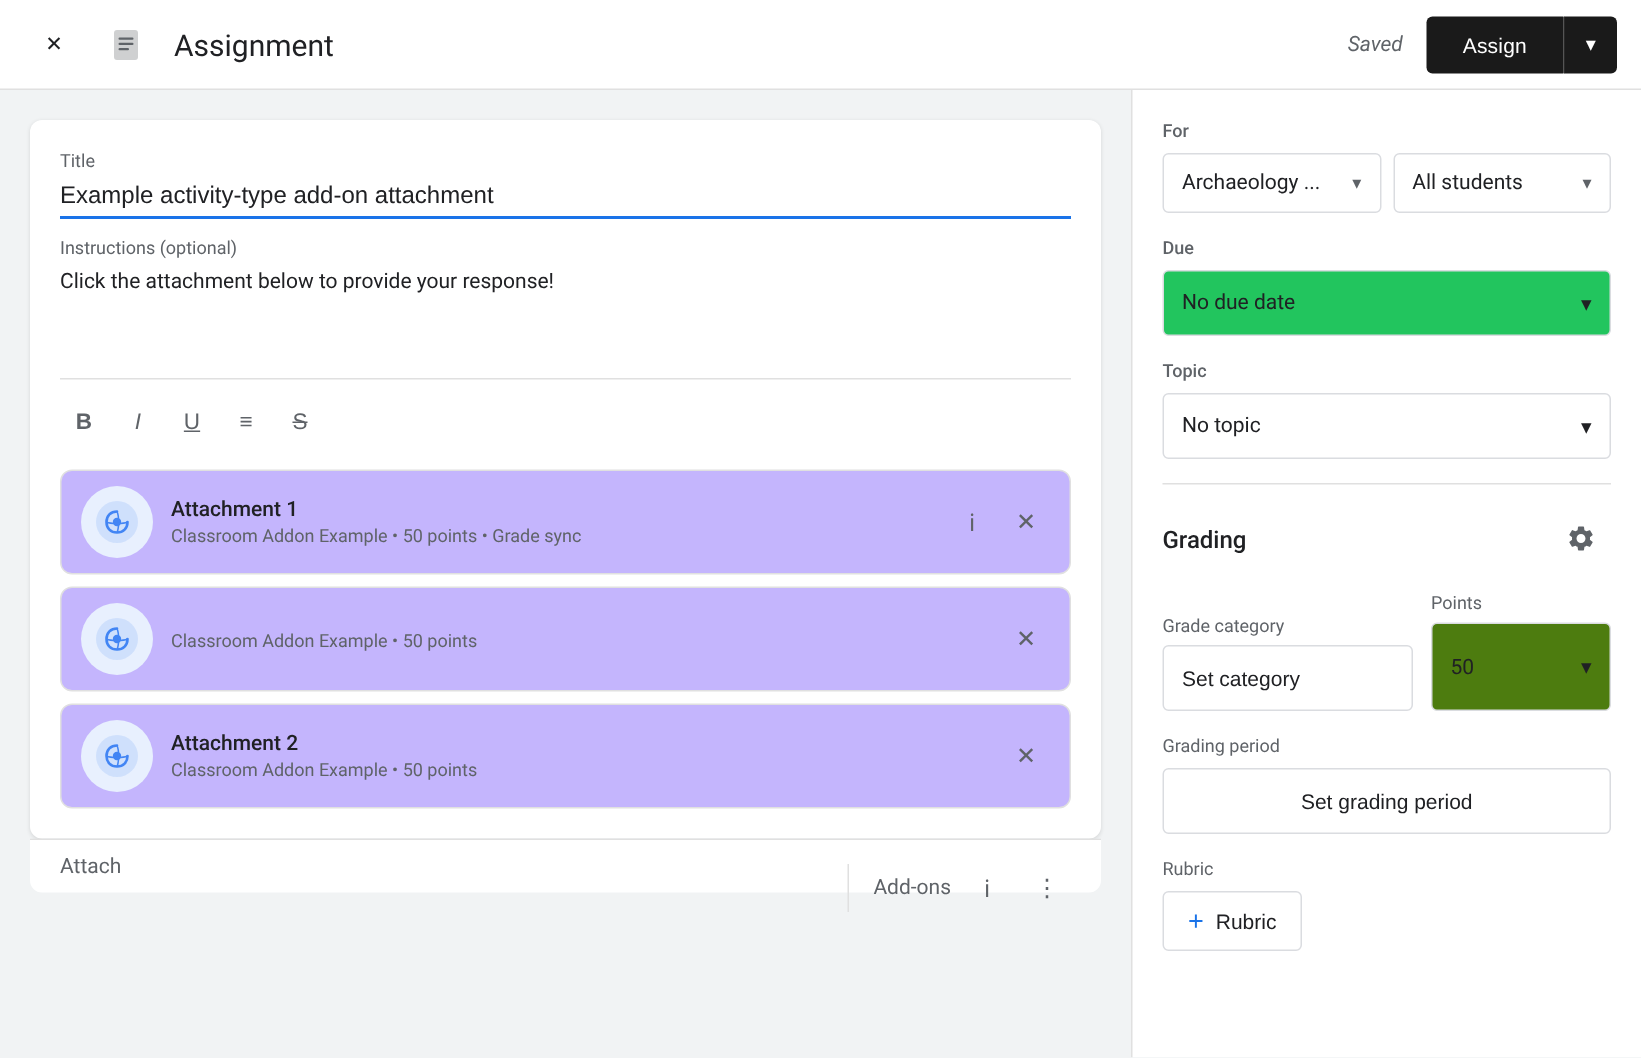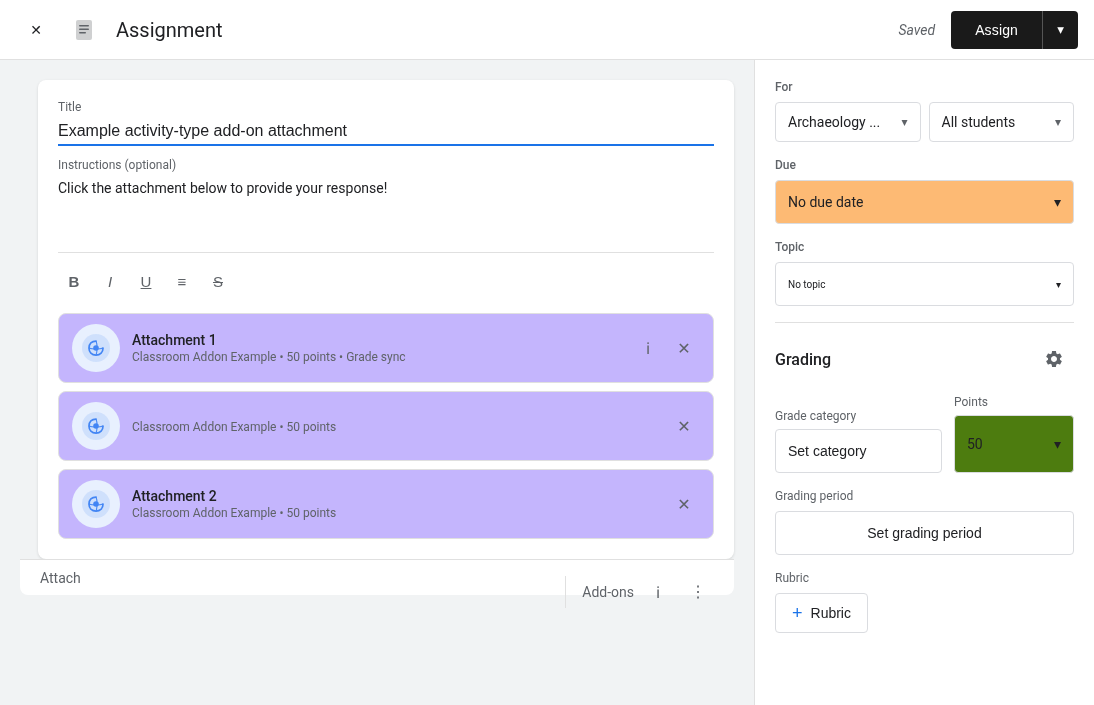--- a/index.html
+++ b/index.html
@@ -24,21 +24,21 @@
       cursor: pointer; border-radius: 0 4px 4px 0; display: flex; align-items: center; justify-content: center;
     }
 
     
     .main-layout { display: flex; height: calc(705px - 60px); }
 
     
     .left-panel { flex: 1; padding: 20px; overflow-y: auto; background: #f1f3f4; }
 
     
-    .content-card { background: #fff; border-radius: 8px; padding: 20px; box-shadow: 0 1px 3px rgba(0,0,0,0.12); margin-left: 18px; }
+    .content-card { background: #fff; border-radius: 8px; padding: 20px; box-shadow: 0 1px 3px rgba(0,0,0,0.12); }
 
     .title-field { margin-bottom: 12px; }
     .field-label { font-size: 12px; color: #5f6368; margin-bottom: 4px; }
     .title-input {
       width: 100%; border: none; border-bottom: 2px solid #1a73e8; outline: none;
       font-size: 16px; color: #202124; padding: 4px 0; background: transparent;
     }
 
     .instructions-field { margin-top: 12px; }
     .instructions-label { font-size: 12px; color: #5f6368; margin-bottom: 4px; }
@@ -78,26 +78,26 @@
     .select-row { display: flex; gap: 8px; margin-bottom: 16px; }
     .select-field {
       flex: 1; border: 1px solid #dadce0; border-radius: 4px; padding: 8px 12px; font-size: 14px;
       display: flex; align-items: center; justify-content: space-between; cursor: pointer; background: #fff;
       color: #202124; min-height: 40px; gap: 16px;
     }
     .select-field .chevron { color: #5f6368; font-size: 12px; }
 
     .due-select {
       width: 100%; border: 1px solid #dadce0; border-radius: 4px; padding: 8px 12px; font-size: 14px;
-      display: flex; align-items: center; justify-content: space-between; cursor: pointer; background: #fdba74;
+      display: flex; align-items: center; justify-content: space-between; cursor: pointer; background: #22c55e;
       color: #202124; min-height: 44px; margin-bottom: 16px;
     }
 
     .topic-select {
-      width: 100%; border: 1px solid #dadce0; border-radius: 4px; padding: 8px 12px; font-size: 10px;
+      width: 100%; border: 1px solid #dadce0; border-radius: 4px; padding: 8px 12px; font-size: 14px;
       display: flex; align-items: center; justify-content: space-between; cursor: pointer; background: #fff;
       color: #202124; min-height: 44px; margin-bottom: 0;
     }
 
     .divider { border: none; border-top: 1px solid #e0e0e0; margin: 16px 0; }
 
     .grading-header { display: flex; align-items: center; justify-content: space-between; margin-bottom: 16px; }
     .grading-title { font-size: 16px; font-weight: 500; color: #202124; }
     .gear-btn { width: 40px; height: 40px; display: flex; align-items: center; justify-content: center; border: none; background: transparent; cursor: pointer; border-radius: 50%; color: #5f6368; }
 

